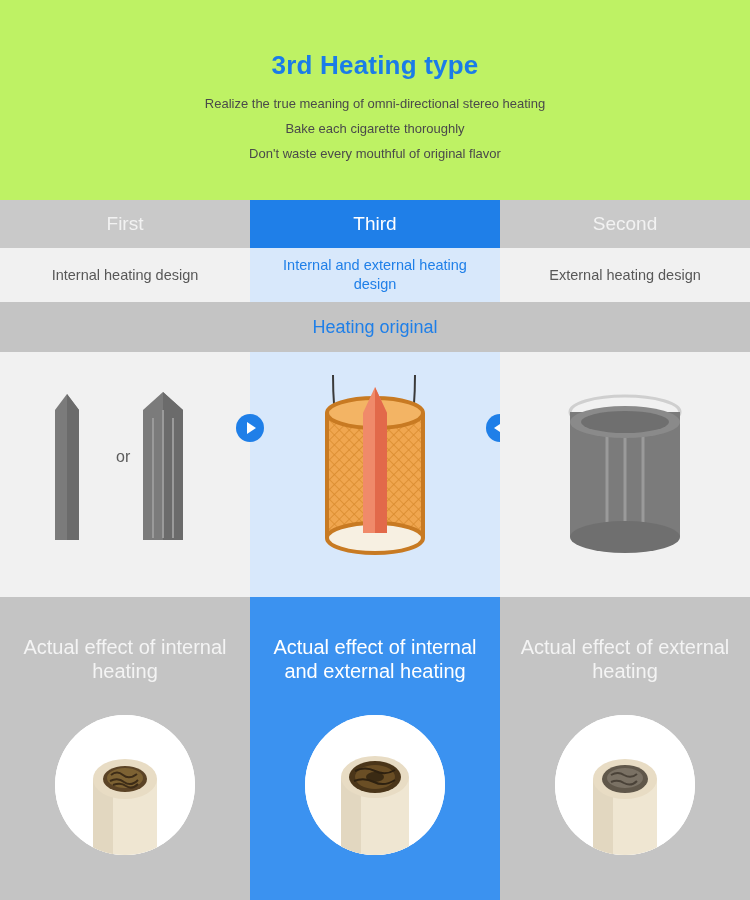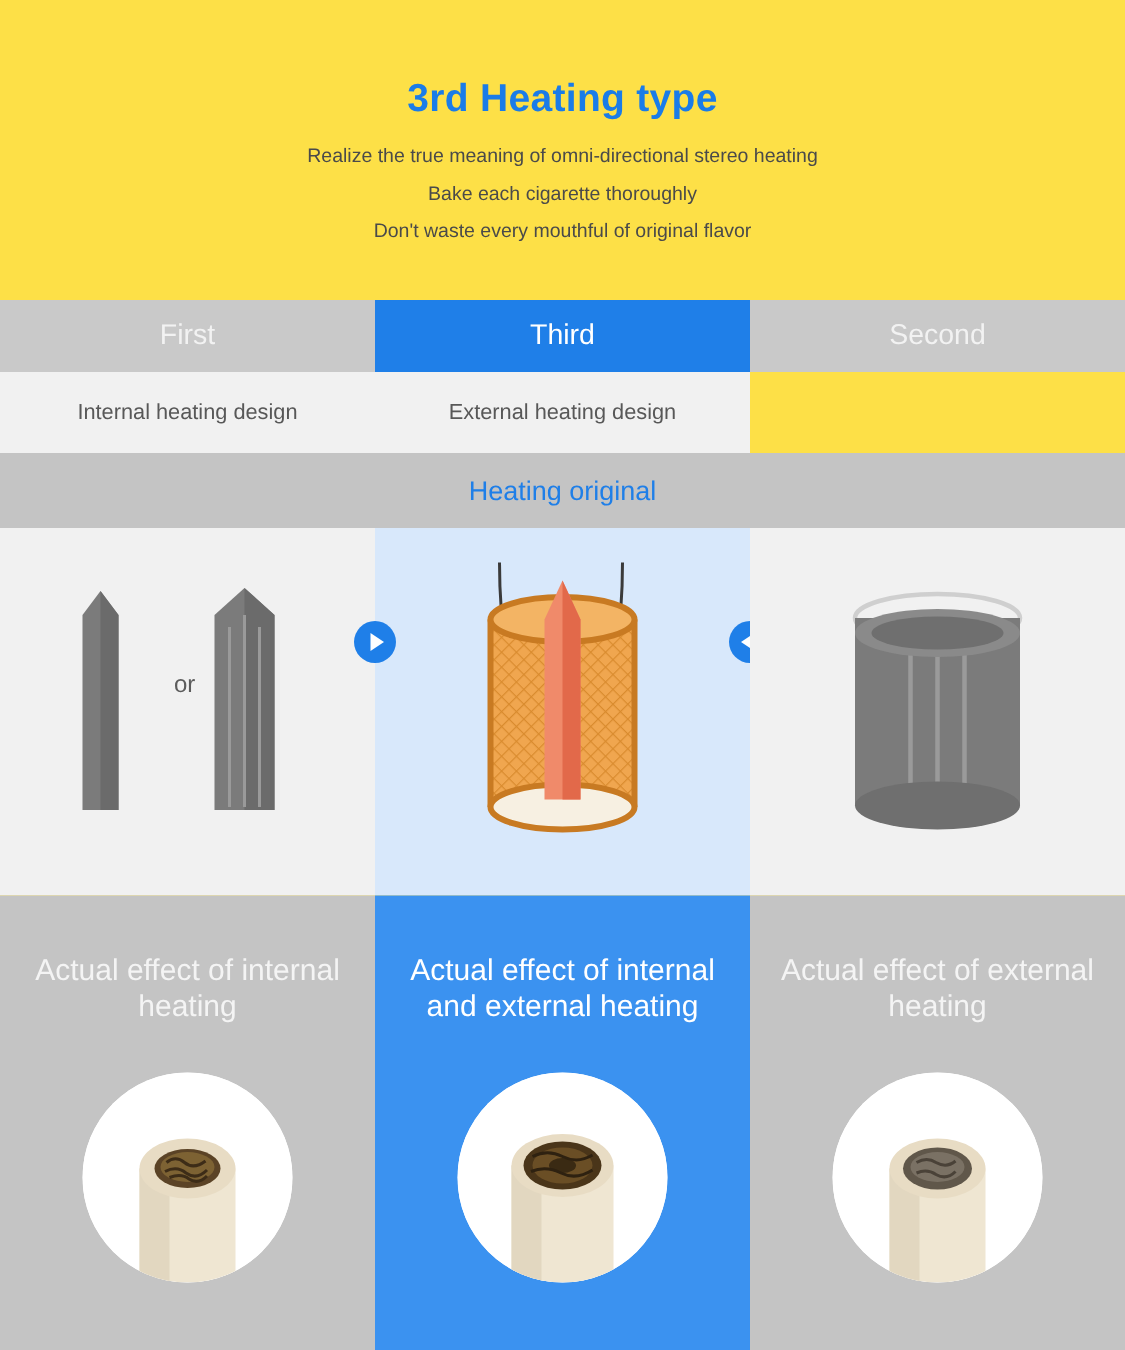--- a/index.html
+++ b/index.html
@@ -11,21 +11,21 @@
     width: 750px;
     height: 900px;
     font-family: "Liberation Sans", sans-serif;
     overflow: hidden;
     position: relative;
   }
   .page {
     width: 750px;
     height: 892px;
     position: relative;
-    background: #fde047;
+    background: #bef264;
   }
 
   
   .header {
     padding-top: 50px;
     text-align: center;
   }
   .header h1 {
     margin: 0;
     font-size: 26px;
@@ -214,20 +214,23 @@
 
     <div class="row row-title">
       <div class="col side">First</div>
       <div class="col center">Third</div>
       <div class="col side">Second</div>
     </div>
 
     <div class="row row-desc">
       <div class="col side">
         <span>Internal heating design</span>
+      </div>
+      <div class="col center">
+        <span>Internal and external heating design</span>
       </div>
       <div class="col side">
         <span>External heating design</span>
       </div>
     </div>
 
     <div class="row row-band">
       <div class="band">
         <span>Heating original</span>
       </div>

